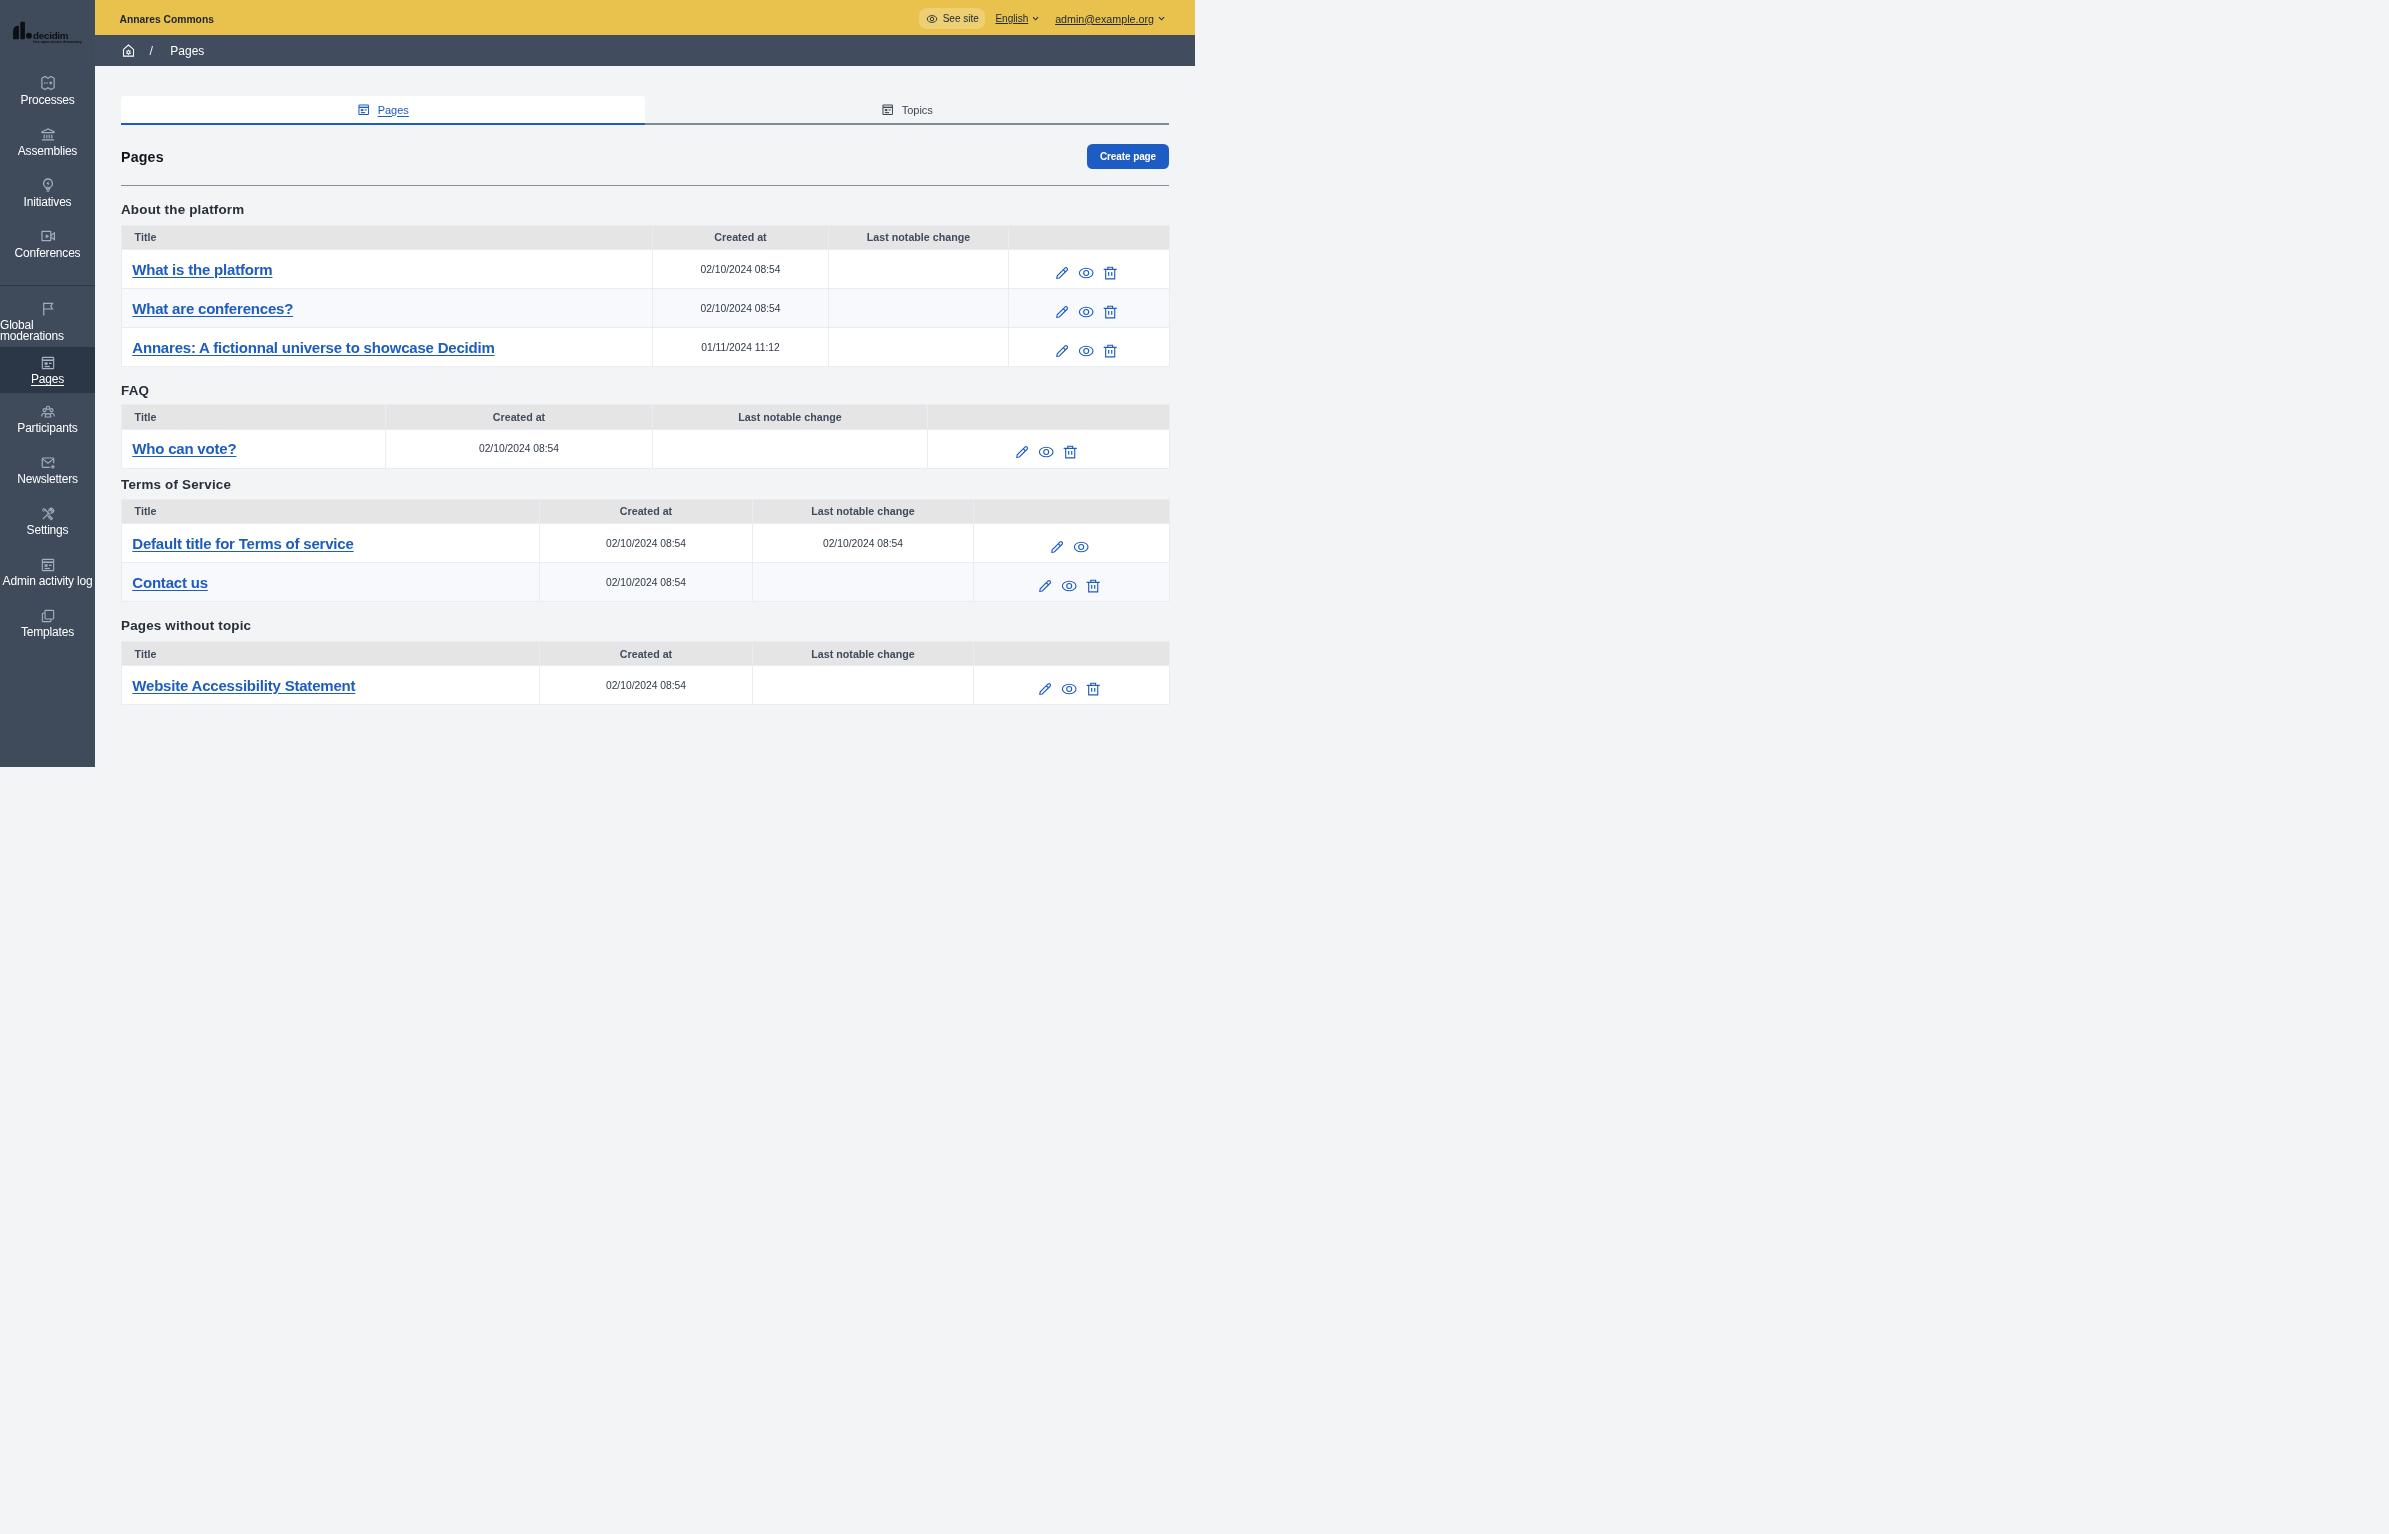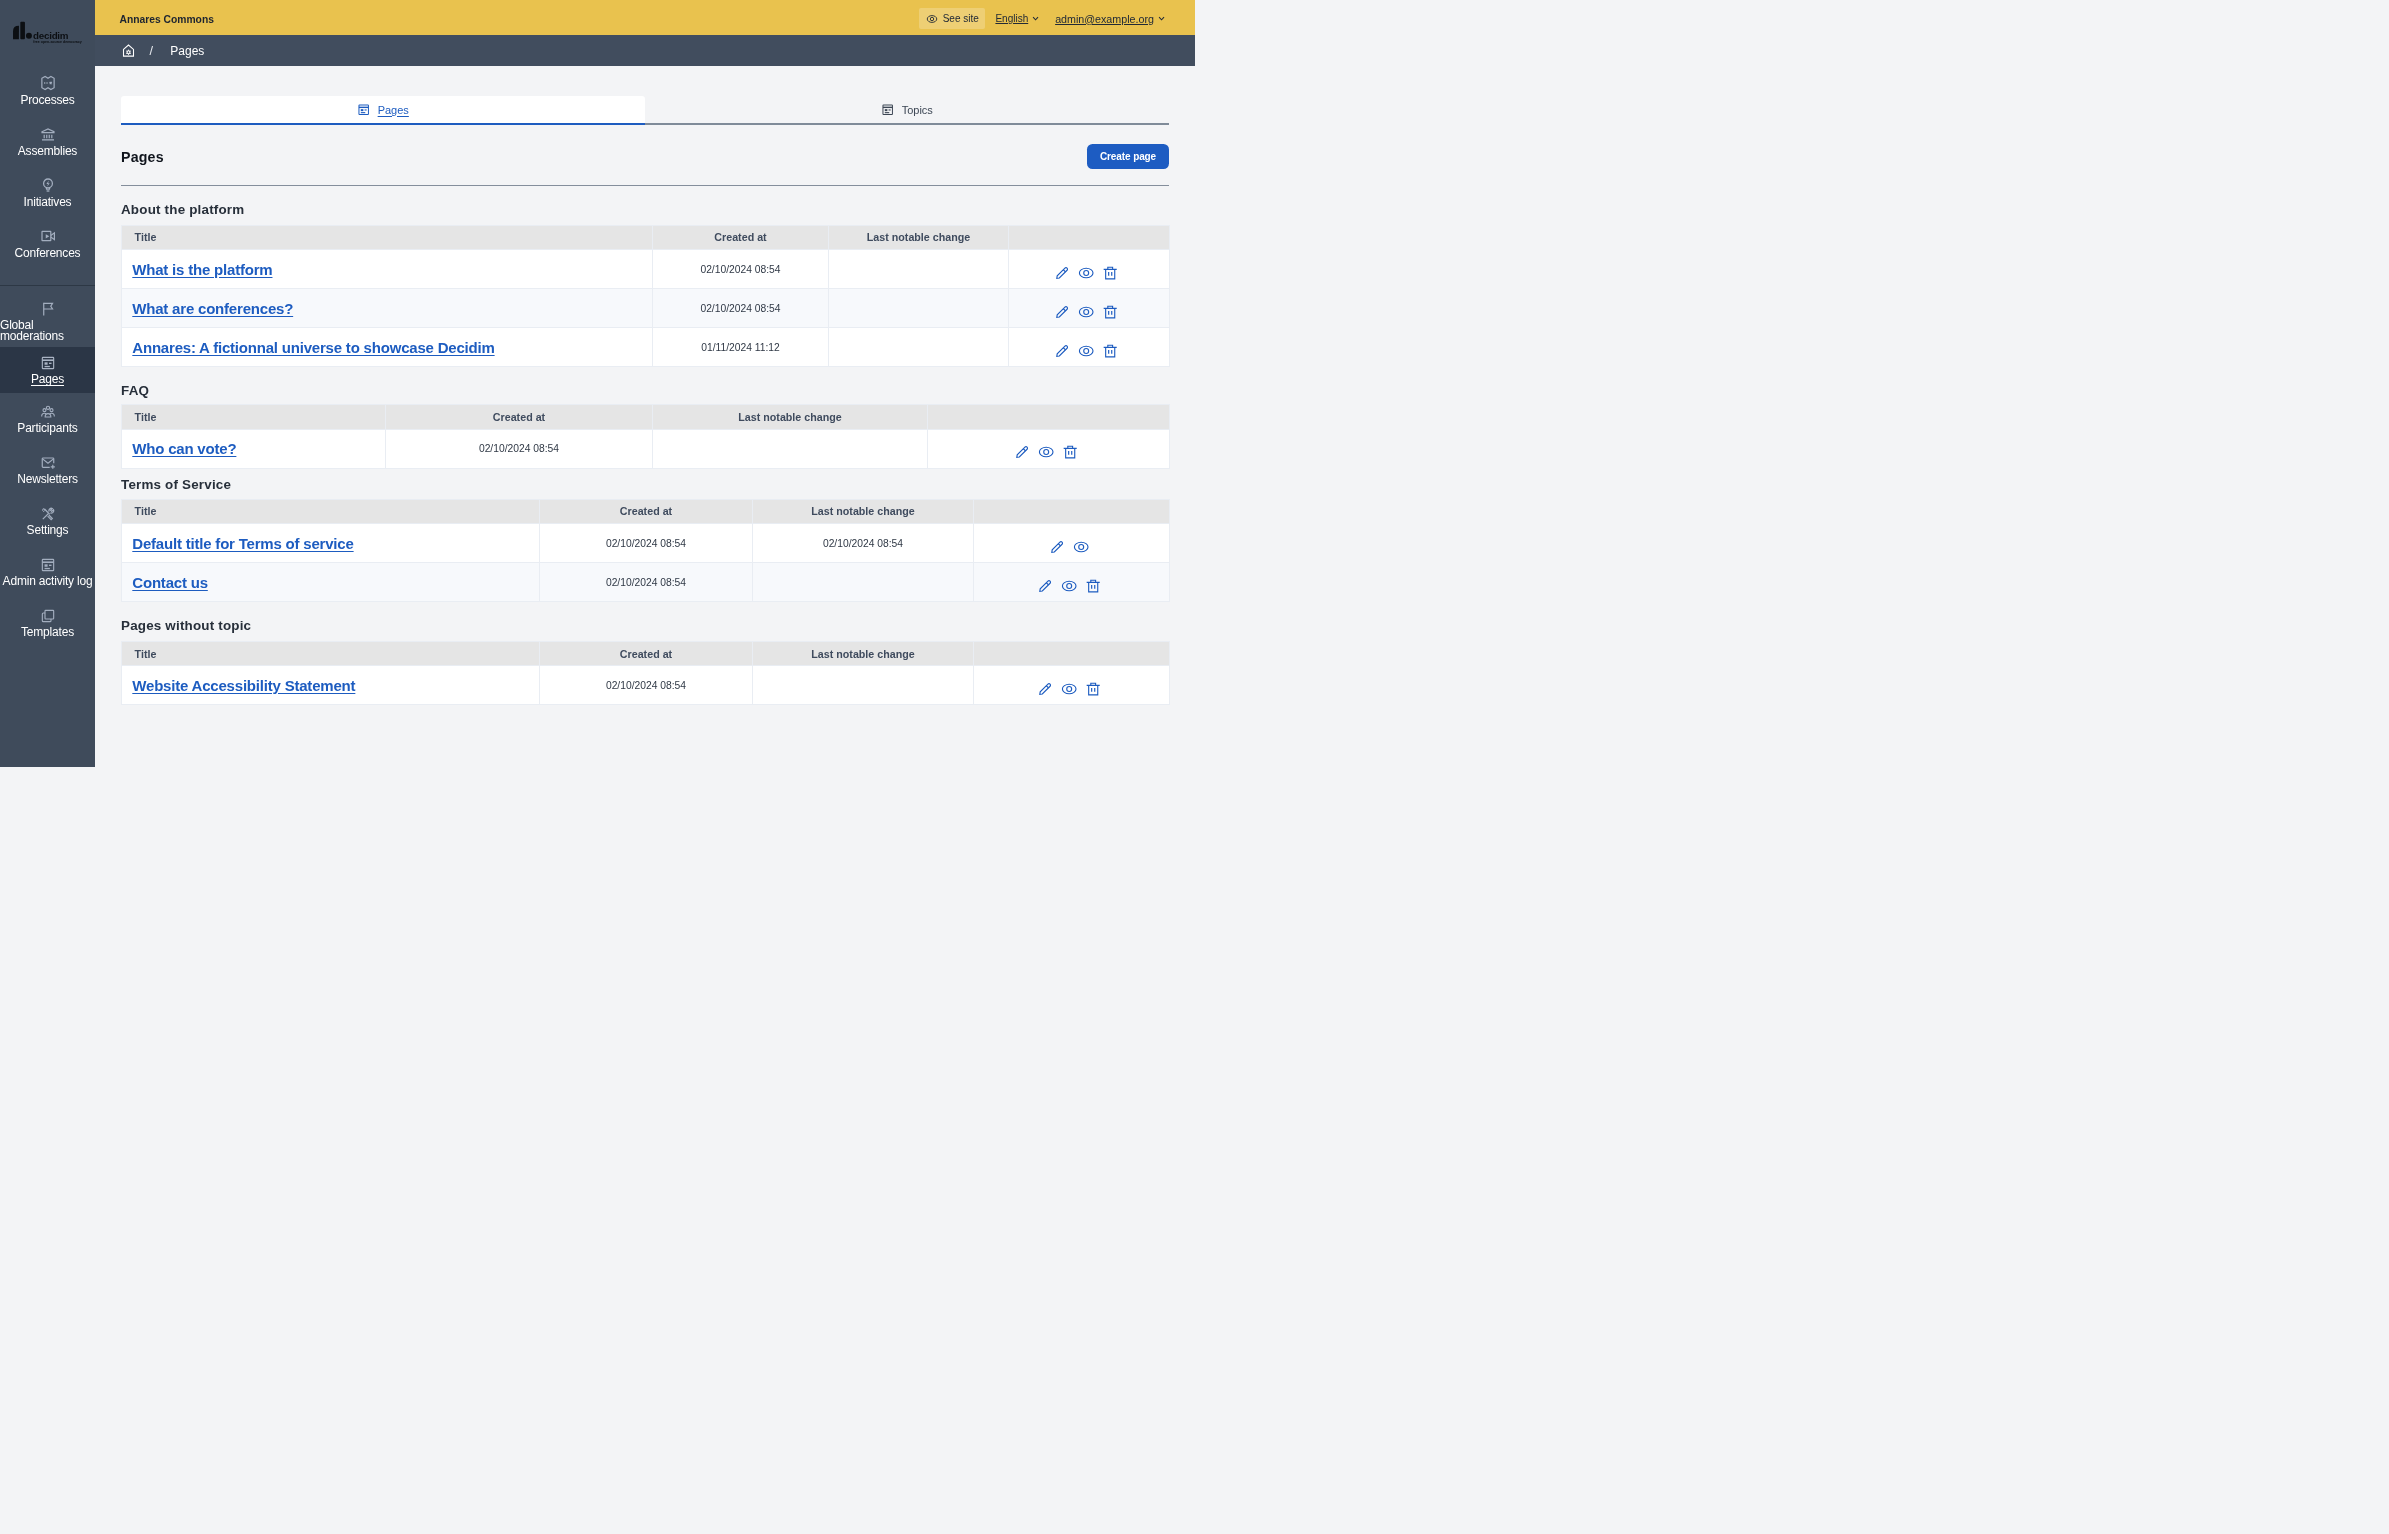--- a/index.html
+++ b/index.html
@@ -18,21 +18,21 @@
 .item .lb { font-size:12px; color:#fff; line-height:11px; letter-spacing:-0.2px; }
 .nav hr { border:0; border-top:1.2px solid #2d3845; margin:16px 0 0 0; }
 .group { padding-top:10.3px; }
 .item.active { background:#2b3646; height:46px; }
 .item.active .lb { text-decoration:underline; text-underline-offset:2.4px; }
 
 .topbar { position:absolute; left:95px; top:0; right:0; height:35px; background:#e9c24e;
   display:flex; align-items:center; }
 .tb-title { font-weight:bold; font-size:10.3px; color:#1d2430; margin-left:24.5px; padding-top:4px; letter-spacing:0;}
 .tb-right { margin-left:auto; margin-right:30px; display:flex; align-items:center; gap:10.3px; color:#222a36; padding-top:2.4px; }
-.pill { display:flex; align-items:center; gap:4.7px; background:rgba(255,255,255,0.22); border-radius:2px;
+.pill { display:flex; align-items:center; gap:4.7px; background:rgba(255,255,255,0.22); border-radius:8px;
   padding:4.7px 6.3px 4.7px 7.1px; font-size:10px; }
 .tbl { font-size:10px; text-decoration:underline; display:flex; align-items:center; gap:4px; }
 .tbl.em { font-size:10.7px; margin-left:5.5px; }
 
 .crumbs { position:absolute; left:95px; top:35px; right:0; height:31px; background:#414d5e;
   display:flex; align-items:center; color:#fff; }
 .crumbs .home { margin-left:26px; }
 .crumbs .sep { margin:0 17.4px 0 13.4px; color:#e8ebf0; font-size:12.6px; }
 .crumbs .cur { font-size:12px; }
 

